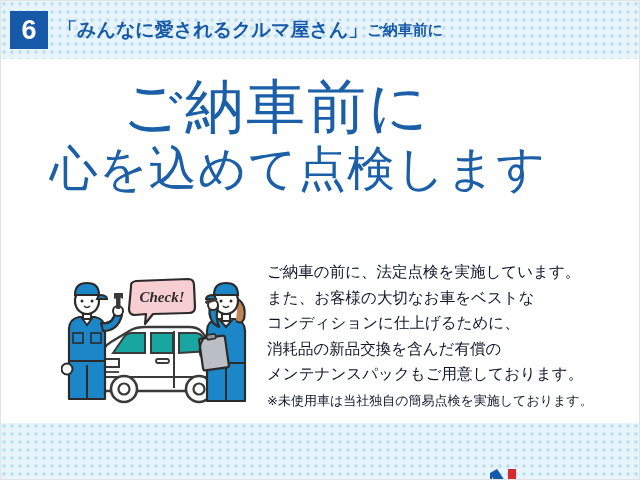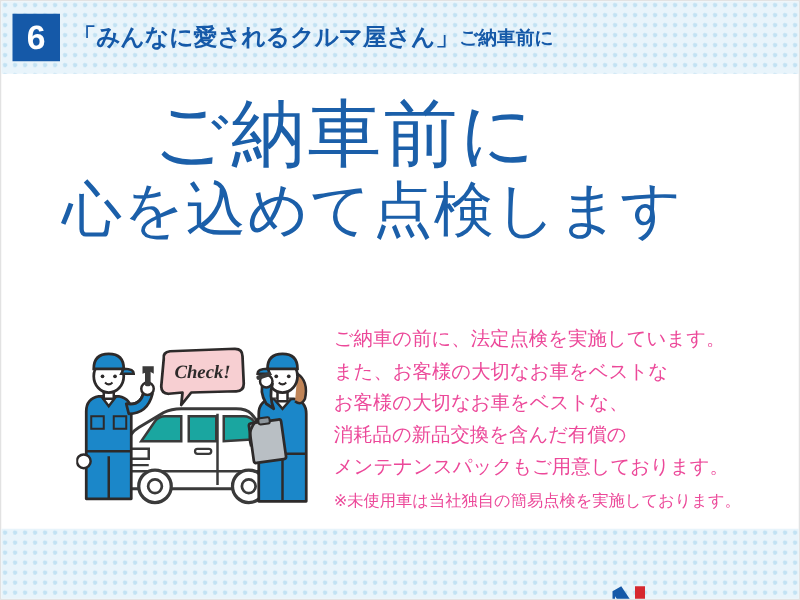--- a/index.html
+++ b/index.html
@@ -97,21 +97,21 @@
     letter-spacing: 1px;
     margin-left: 43px;
   }
 
   
   #body-copy {
     position: absolute;
     left: 266px;
     top: 258px;
     width: 370px;
-    color: #ec4899;
+    color: #0f172a;
     font-size: 15.5px;
     line-height: 25.5px;
     white-space: nowrap;
   }
   #body-copy .note {
     display: block;
     font-size: 13px;
     line-height: 24px;
     margin-top: 2px;
   }
@@ -268,21 +268,21 @@
 
         <rect x="144" y="26" width="12" height="3.5" rx="1.5" fill="#3a3a3a" transform="rotate(-18 150 28)"></rect>
       </g>
 
     </svg>
   </div>
 
   <div id="body-copy">
     <div>ご納車の前に、法定点検を実施しています。</div>
     <div>また、お客様の大切なお車をベストな</div>
-    <div>お客様の大切なお車をベストな、</div>
+    <div>コンディションに仕上げるために、</div>
     <div>消耗品の新品交換を含んだ有償の</div>
     <div>メンテナンスパックもご用意しております。</div>
     <span class="note">※未使用車は当社独自の簡易点検を実施しております。</span>
   </div>
 
   <div id="footer-band" class="dot-band"></div>
 
   <div id="footer-logo">
     <span>
       <svg width="30" height="19" viewBox="0 0 30 19" xmlns="http://www.w3.org/2000/svg">

